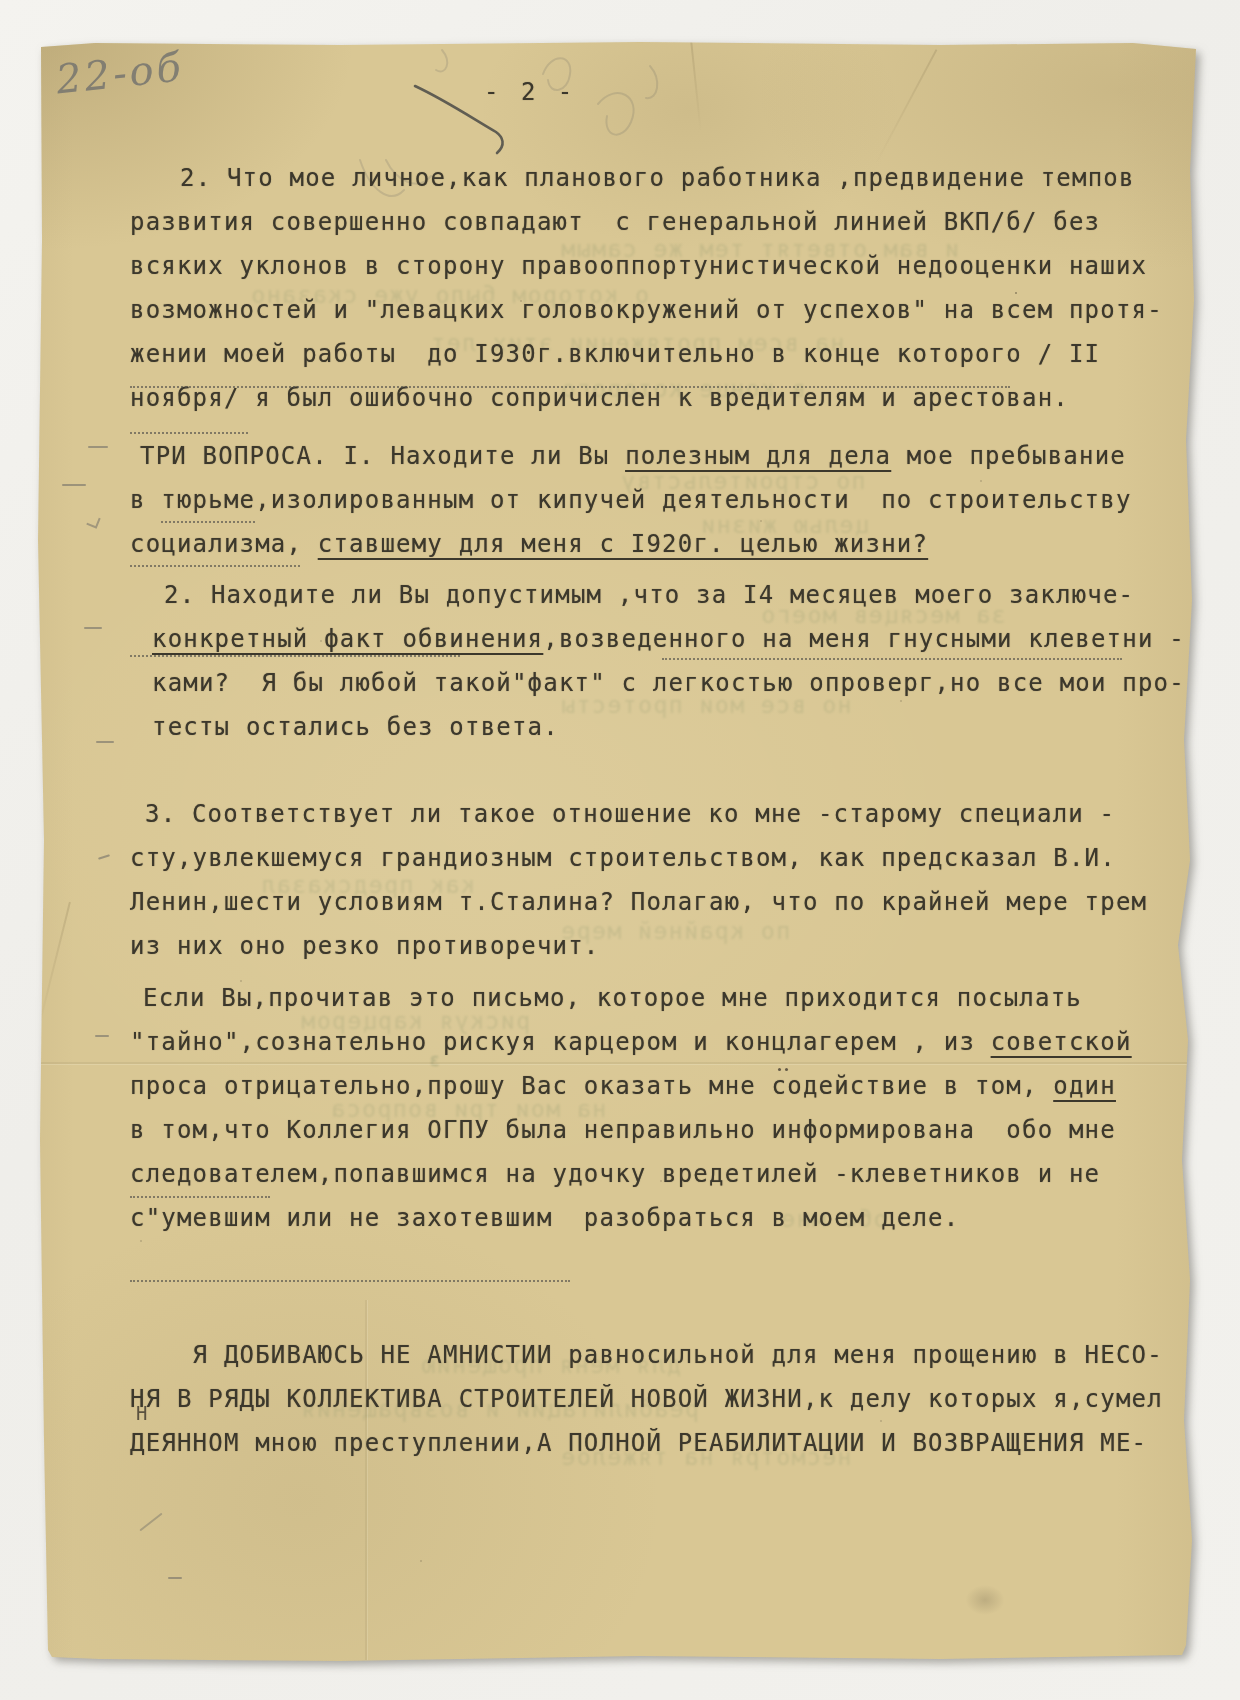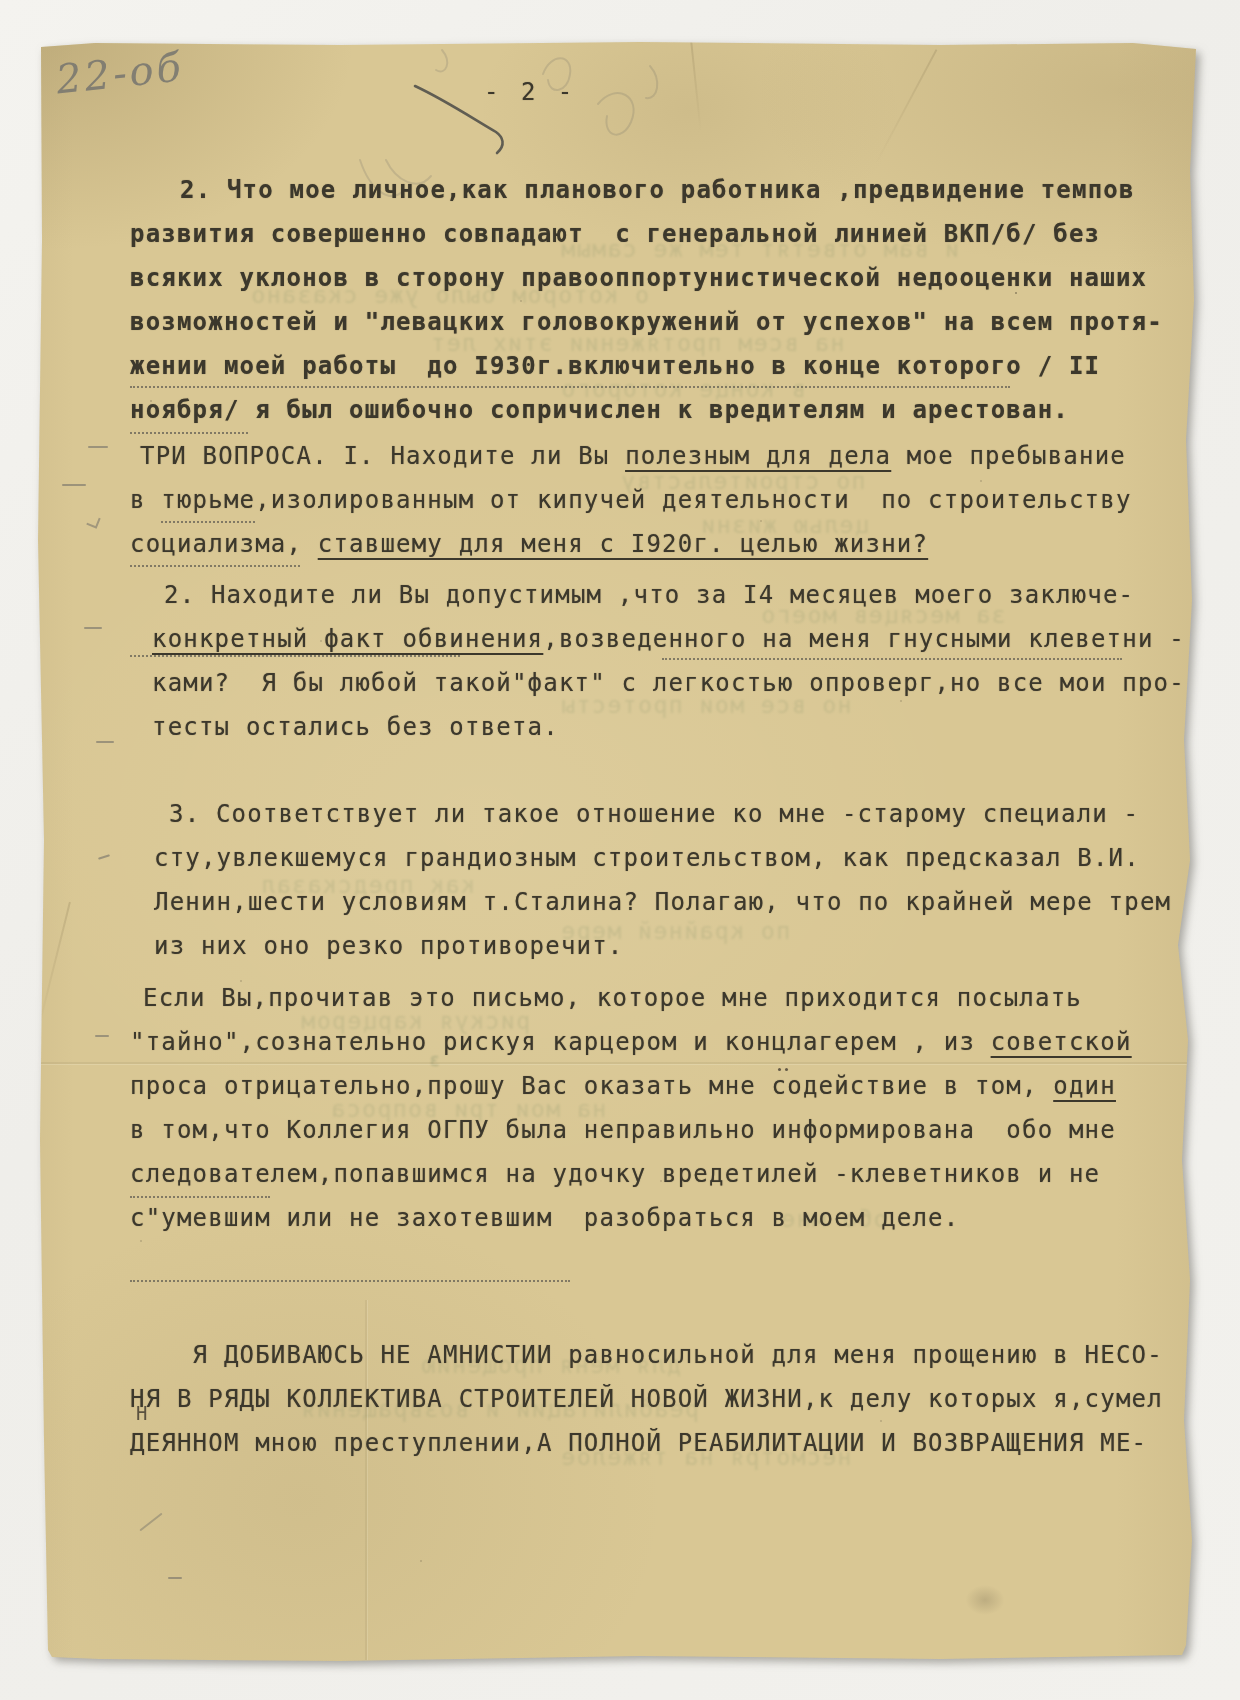--- a/index.html
+++ b/index.html
@@ -24,24 +24,24 @@
       radial-gradient(700px 520px at 480px 820px, rgba(255,248,225,.10), transparent 70%),
       radial-gradient(520px 420px at 300px 1500px, rgba(145,128,85,.12), transparent 70%),
       radial-gradient(26px 20px at 985px 1600px, rgba(90,80,60,.22), transparent 75%),
       linear-gradient(to right, rgba(120,100,60,.10), rgba(0,0,0,0) 6%, rgba(0,0,0,0) 90%, rgba(135,115,75,.14)),
       linear-gradient(#d9c794,#d9c794);
   }
   
   .typed{position:absolute;inset:0;color:#3c382c;font-size:24px;letter-spacing:1.2px;
     text-shadow:0 0 1px rgba(60,54,44,.55);}
   .para{position:absolute;left:130px;}
-  .para:nth-of-type(1){top:168px;font-weight:bold;}
+  .para:nth-of-type(1){top:156px;}
   .para:nth-of-type(2){top:434px;}
   .para:nth-of-type(3){top:573px;margin-left:22px;}
-  .para:nth-of-type(4){top:792px;margin-left:24px;}
+  .para:nth-of-type(4){top:792px;}
   .para:nth-of-type(5){top:976px;}
   .para:nth-of-type(6){top:1333px;}
   .para:nth-of-type(1) .tline:first-child{padding-left:50px;}
   .para:nth-of-type(2) .tline:first-child{padding-left:10px;}
   .para:nth-of-type(3) .tline:first-child{padding-left:12px;}
   .para:nth-of-type(4) .tline:first-child{padding-left:15px;}
   .para:nth-of-type(5) .tline:first-child{padding-left:13px;}
   .para:nth-of-type(6) .tline:first-child{padding-left:45px;text-align:right;}
   .tline{height:44px;line-height:44px;white-space:pre;}
   .u{text-decoration:underline;text-decoration-thickness:2px;text-underline-offset:6px;

